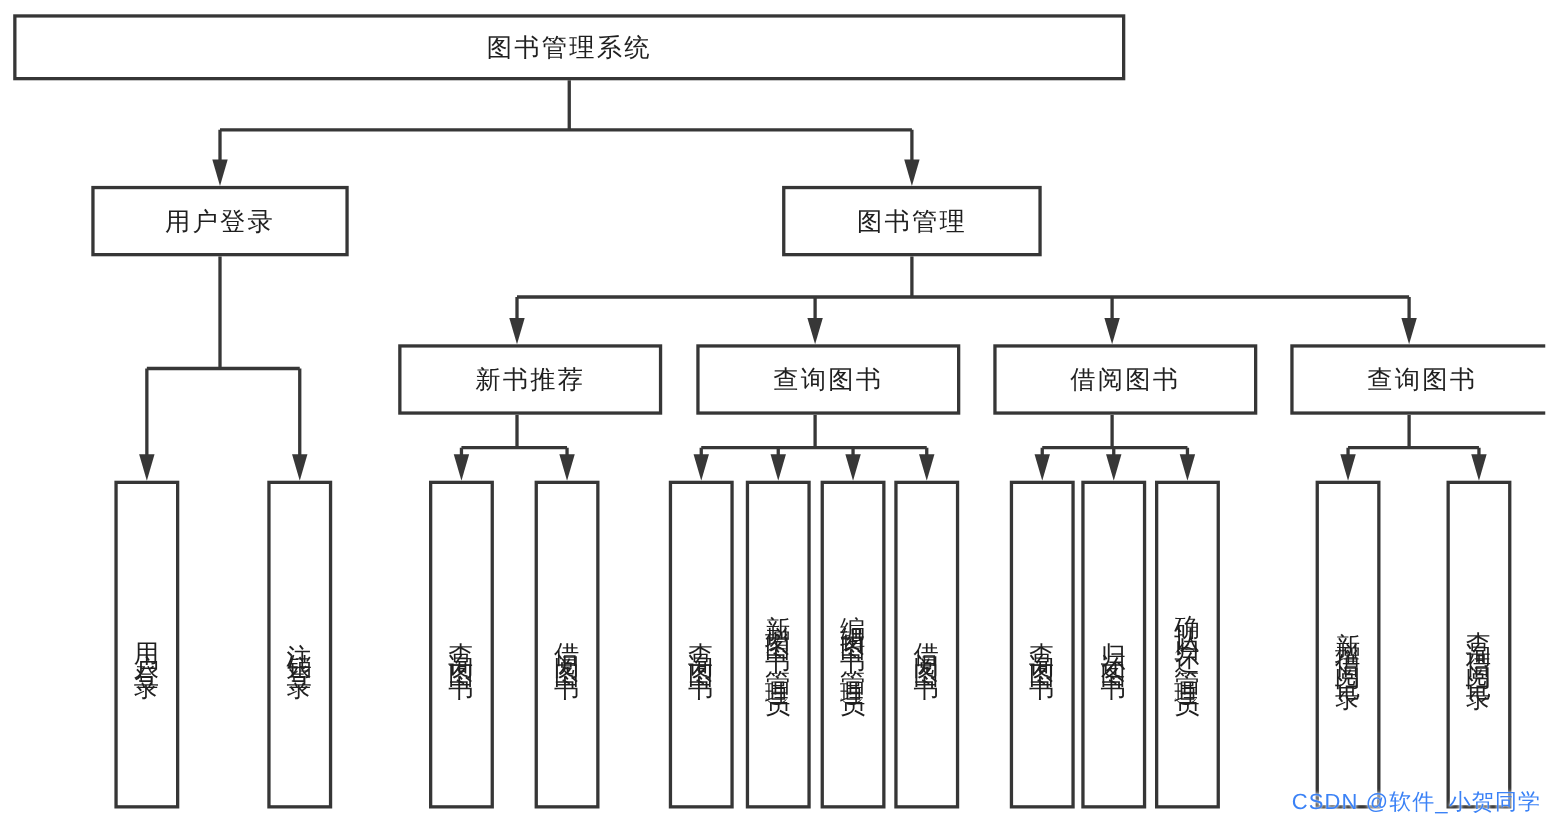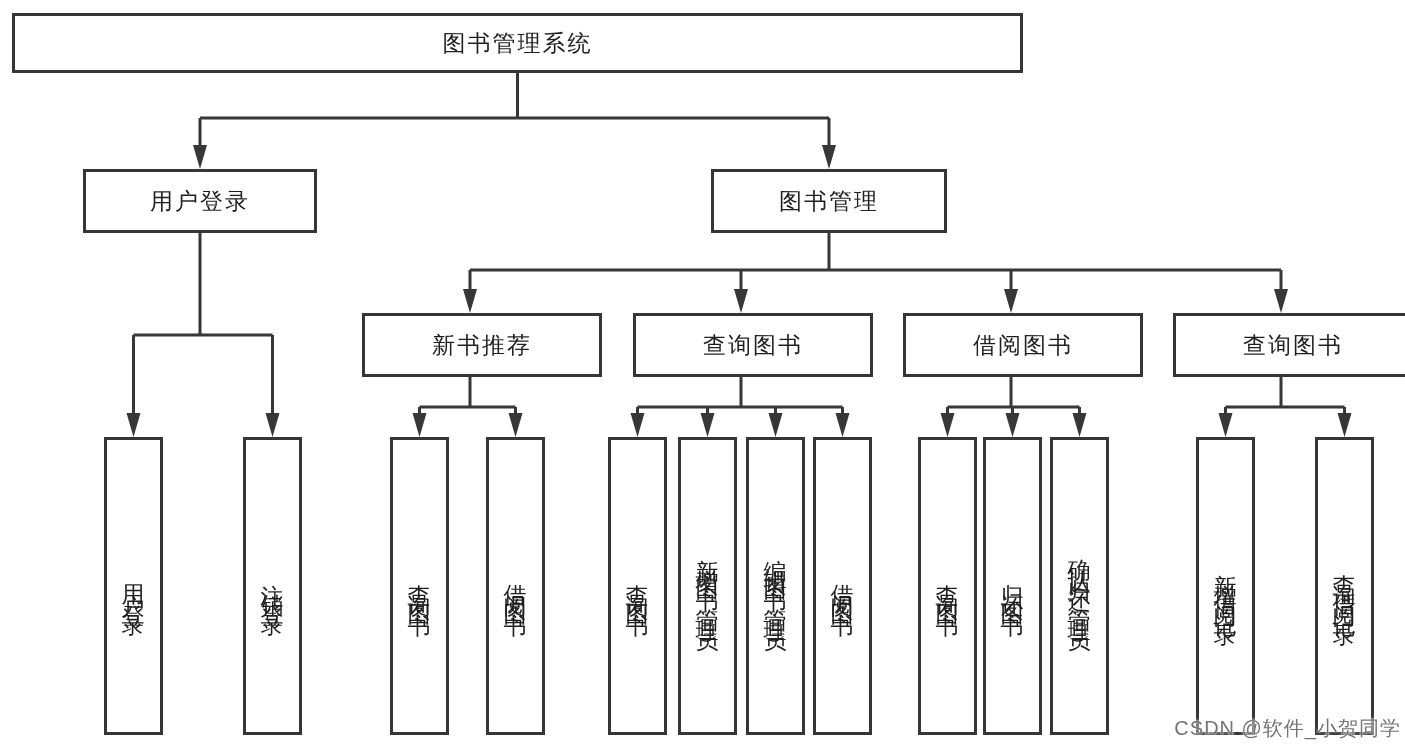--- a/index.html
+++ b/index.html
@@ -46,21 +46,21 @@
   .lf1{left:104px;}  .lf2{left:243px;}
   .lf3{left:390px;}  .lf4{left:486px;}
   .lf5{left:608px;}  .lf6{left:678px;}
   .lf7{left:746px;}  .lf8{left:813px;}
   .lf9{left:918px;}  .lf10{left:983px;} .lf11{left:1050px;}
   .lf12{left:1196px;} .lf13{left:1315px;}
   #watermark{
     position:absolute;
     right:4px;top:715px;
     font-size:20px;
-    color:#737373;
+    color:#3b82f6;
     letter-spacing:1px;
     text-shadow:0 0 2px #ffffff,0 0 4px #ffffff;
     z-index:5;
     white-space:nowrap;
   }
 </style>
 </head>
 <body>
 
 <div id="canvas">

